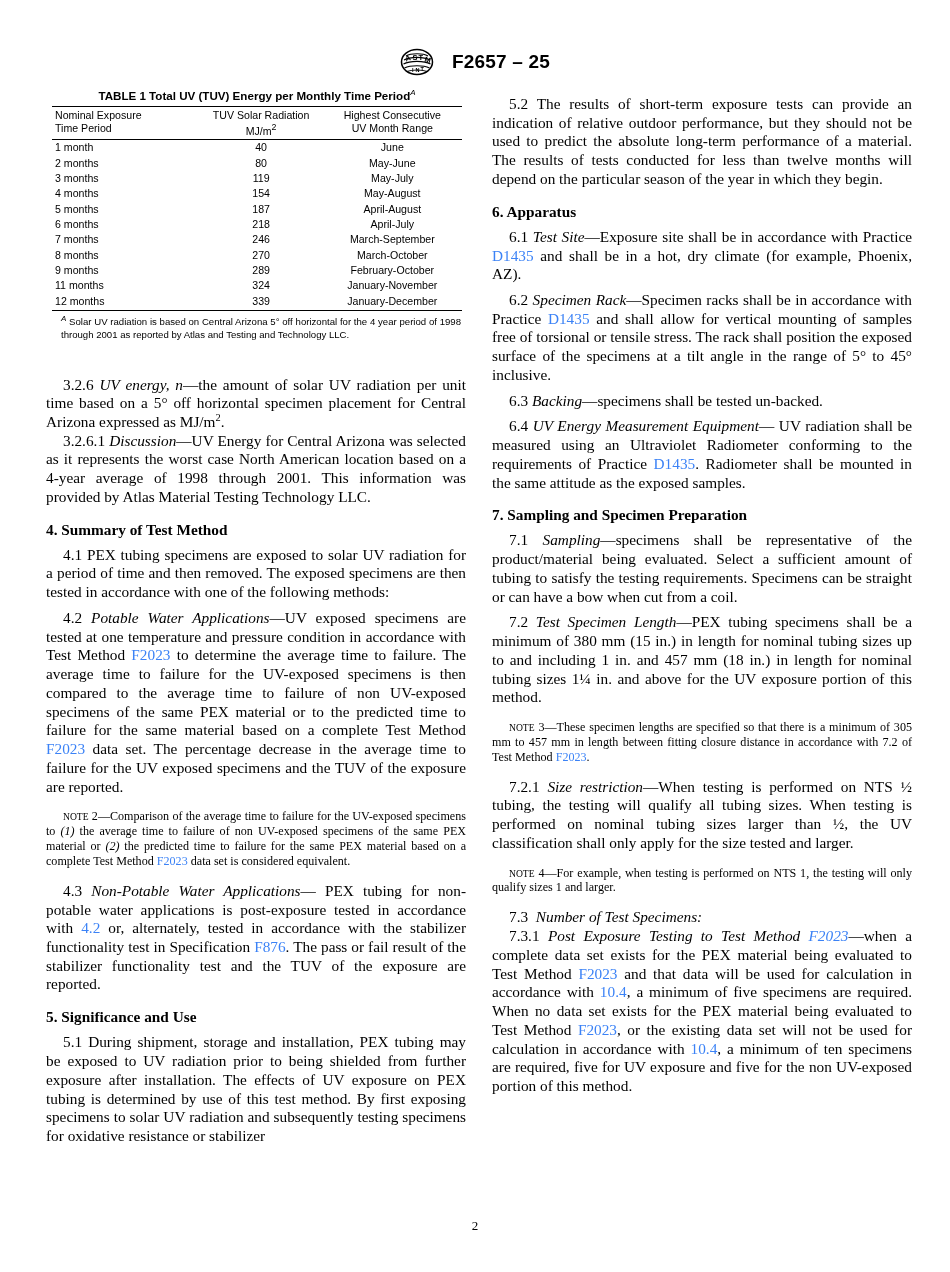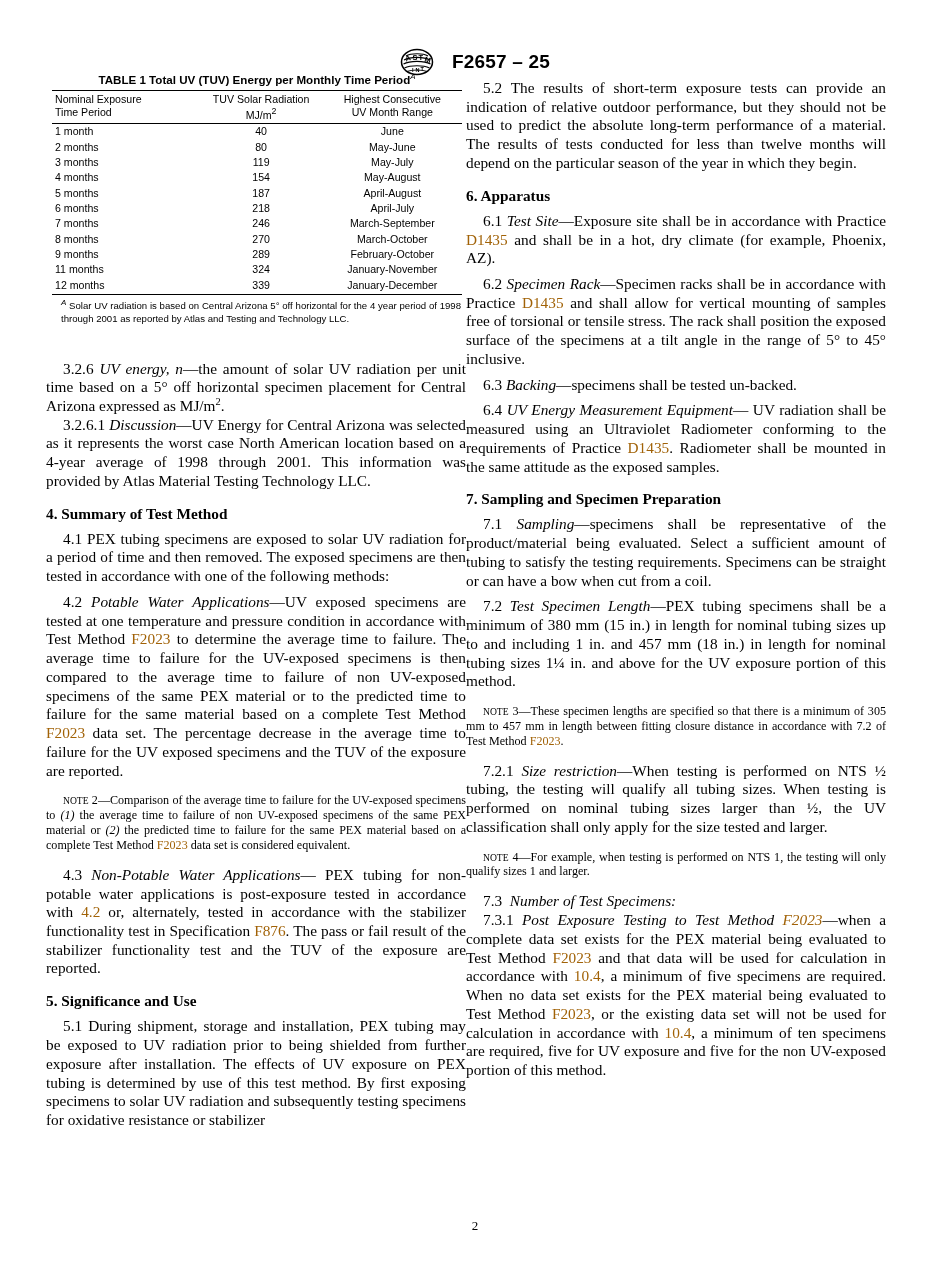--- a/index.html
+++ b/index.html
@@ -43,24 +43,25 @@
     font-weight: bold;
     font-size: 19px;
     letter-spacing: 0.2px;
     white-space: nowrap;
     margin-left: 8px;
   }
 
   
   .columns {
     position: absolute;
-    top: 72px;
+    top: 88px;
     left: 46px;
     width: 866px;
     display: flex;
+    gap: 26px;
   }
   .col {
     width: 420px;
   }
 
   
   .table-block {
     width: 410px;
     margin: 0 0 0 6px;
     font-family: "Liberation Sans", "DejaVu Sans", sans-serif;
@@ -166,21 +167,21 @@
     text-align: justify;
     text-indent: 17px;
   }
   .sc {
     font-size: 9.6px;
     text-transform: uppercase;
   }
 
   i, .it { font-style: italic; }
   .ref {
-    color: #a16207;
+    color: #3b82f6;
   }
   sup.ssup { font-size: 0.68em; vertical-align: super; line-height: 0; }
 
   
   .page-number {
     position: absolute;
     bottom: 38px;
     left: 0;
     width: 950px;
     text-align: center;

